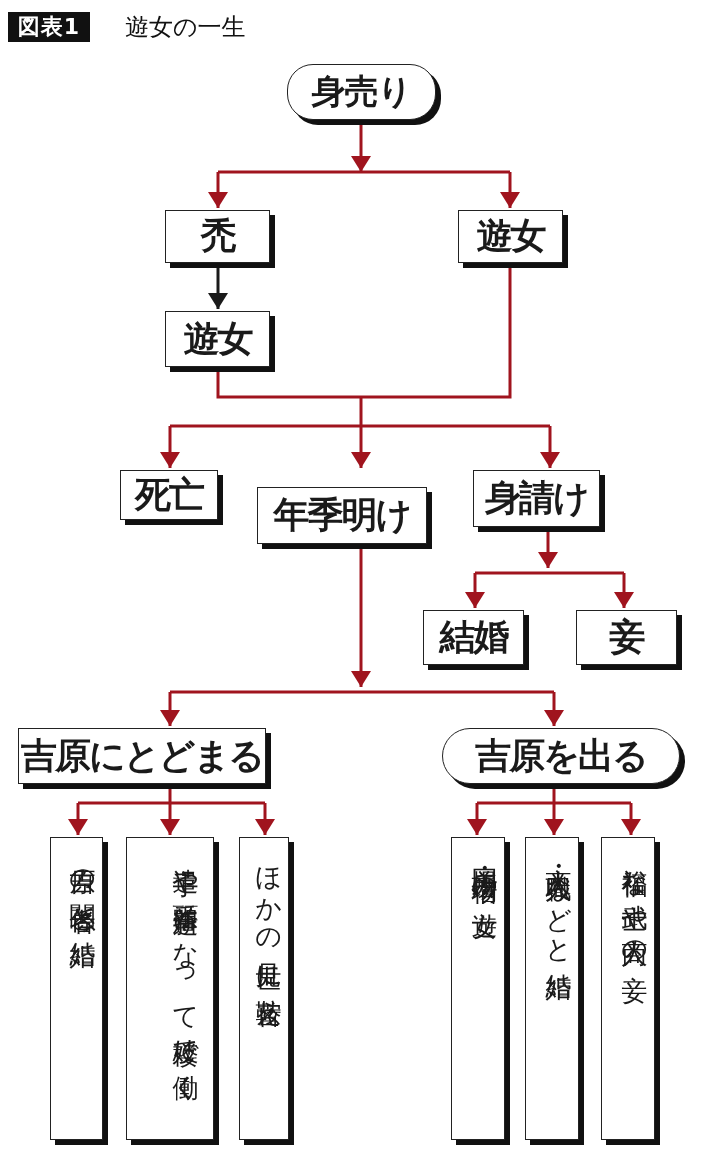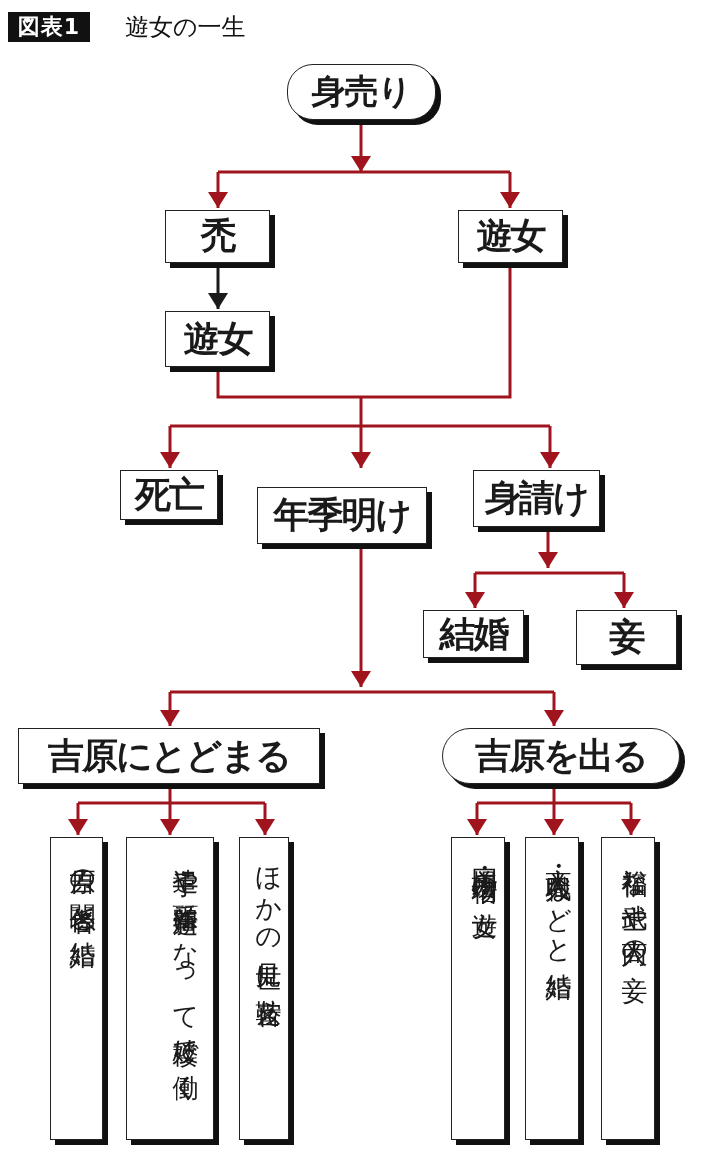--- a/index.html
+++ b/index.html
@@ -85,24 +85,24 @@
 <div class="node big" style="left:287px;top:64px;width:149px;height:56px;border-radius:26px;">身売り</div>
 
 <div class="node mid" style="left:165px;top:210px;width:105px;height:53px;">禿</div>
 <div class="node mid" style="left:458px;top:210px;width:105px;height:53px;">遊女</div>
 <div class="node mid" style="left:165px;top:311px;width:105px;height:56px;">遊女</div>
 
 <div class="node mid" style="left:120px;top:470px;width:98px;height:50px;">死亡</div>
 <div class="node mid" style="left:257px;top:470px;width:170px;height:57px;margin-top:17px;">年季明け</div>
 <div class="node mid" style="left:473px;top:470px;width:127px;height:57px;">身請け</div>
 
-<div class="node mid" style="left:423px;top:610px;width:101px;height:48px;">結婚</div>
+<div class="node mid" style="left:423px;top:610px;width:101px;height:55px;">結婚</div>
 <div class="node mid" style="left:576px;top:610px;width:101px;height:55px;">妾</div>
 
-<div class="node mid" style="left:18px;top:728px;width:302px;height:56px;">吉原にとどまる</div>
+<div class="node mid" style="left:18px;top:728px;width:248px;height:56px;">吉原にとどまる</div>
 <div class="node mid" style="left:442px;top:728px;width:238px;height:56px;border-radius:28px;">吉原を出る</div>
 
 <div class="node vert" style="left:50px;top:837px;width:53px;height:303px;padding-left:0;">吉原の関係者と結婚</div>
 <div class="node vert" style="left:126px;top:837px;width:88px;height:303px;padding-right:8px;">遣手や番頭新造になって妓楼で働く</div>
 <div class="node vert" style="left:239px;top:837px;width:50px;height:303px;">ほかの見世に鞍替え</div>
 
 <div class="node vert" style="left:451px;top:837px;width:54px;height:303px;">岡場所・宿場の遊女</div>
 <div class="node vert" style="left:525px;top:837px;width:54px;height:303px;">商人・職人などと結婚</div>
 <div class="node vert" style="left:601px;top:837px;width:54px;height:303px;">裕福な武士や商人の妾</div>
 

